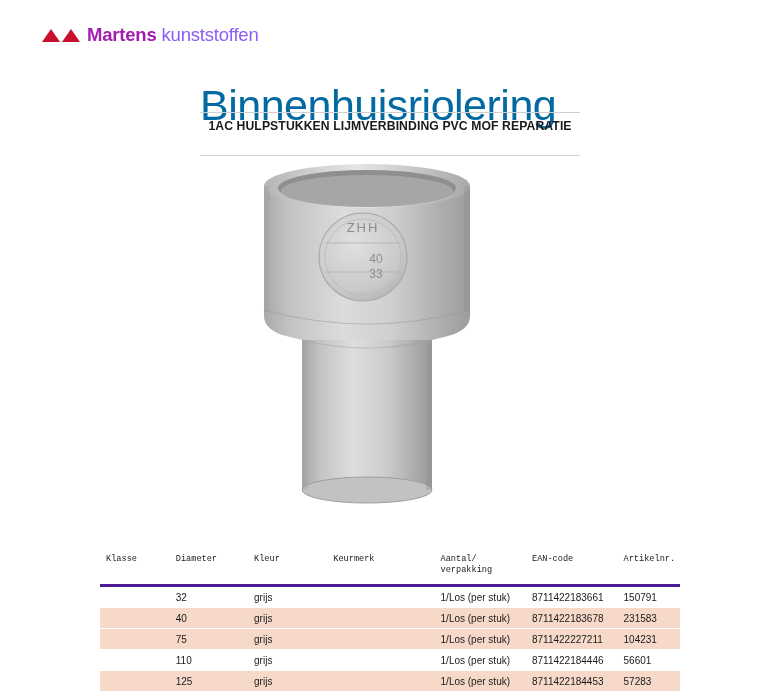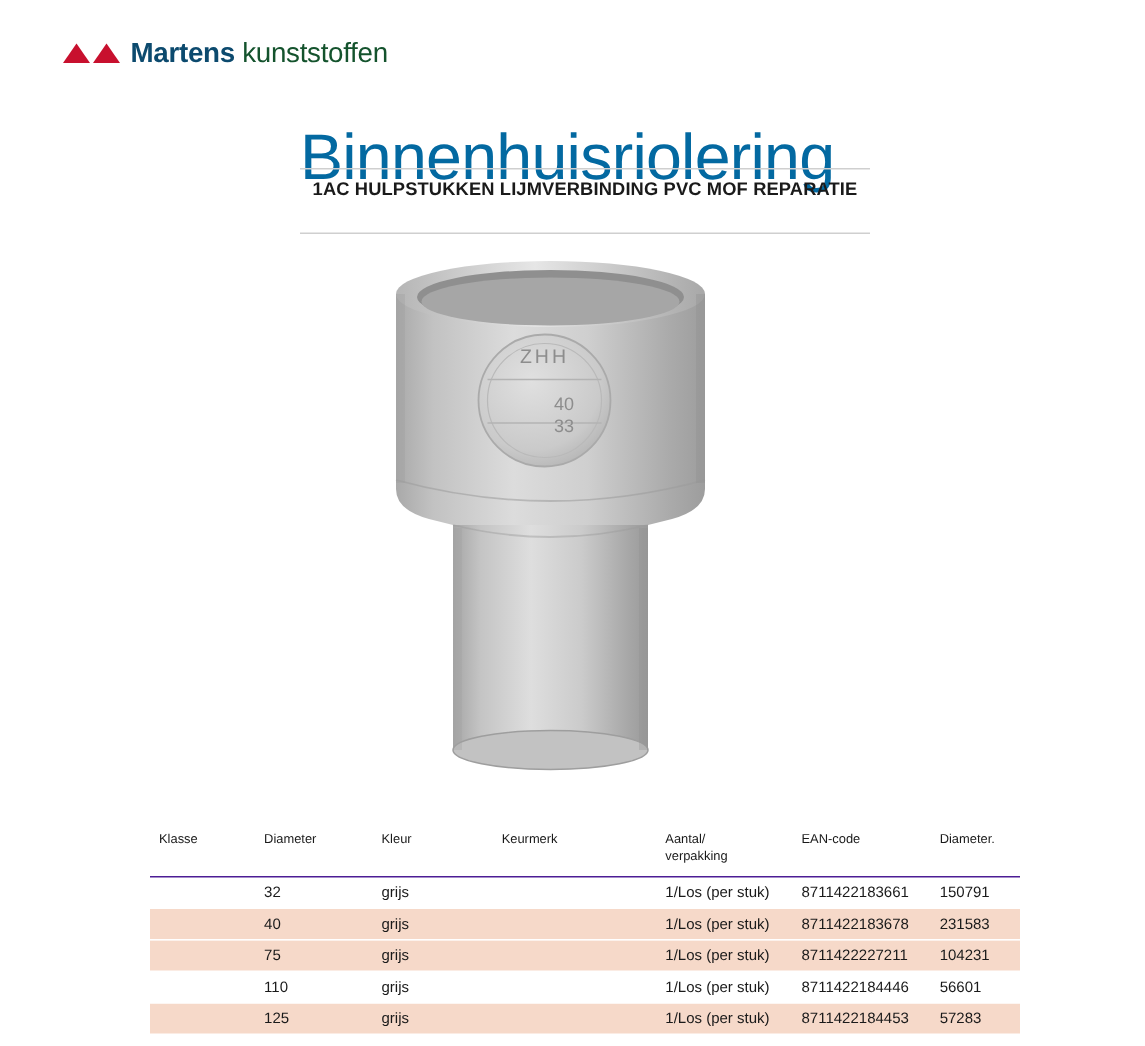--- a/index.html
+++ b/index.html
@@ -37,25 +37,25 @@
     border-right: 9px solid transparent;
     border-bottom: 13px solid #c8102e;
   }
   .logo-text {
     font-size: 18.5px;
     letter-spacing: -0.2px;
     white-space: nowrap;
   }
   .logo-text .bold {
     font-weight: bold;
-    color: #0c4a6e;
+    color: #a21caf;
   }
   .logo-text .light {
     font-weight: normal;
-    color: #14532d;
+    color: #8b5cf6;
   }
 
   
   .main-title {
     position: absolute;
     left: 200px;
     top: 52px;
     font-size: 43px;
     font-weight: normal;
     letter-spacing: -0.5px;
@@ -76,21 +76,21 @@
     font-weight: bold;
     letter-spacing: 0.1px;
     color: #1a1a1a;
     white-space: nowrap;
   }
 
   
   .product {
     position: absolute;
     left: 246px;
-    top: 170px;
+    top: 160px;
     width: 240px;
     height: 350px;
     text-align: right;
   }
 
   
   .table-wrap {
     position: absolute;
     left: 100px;
     top: 548px;
@@ -100,24 +100,25 @@
     border-collapse: collapse;
     width: 100%;
     font-size: 8.6px;
     color: #1a1a1a;
   }
   thead th {
     font-weight: normal;
     text-align: left;
     vertical-align: top;
     padding: 6px 3px 9px 6px;
-    border-bottom: 1px solid #4c1d95;
+    border-bottom: 3px solid #4c1d95;
     font-size: 8.6px;
     line-height: 1.25;
     white-space: pre-line;
+    font-family: Liberation Mono, monospace;
   }
   tbody td {
     padding: 3.5px 3px 3.5px 6px;
     border-bottom: 1px solid #ffffff;
     font-size: 10px;
     line-height: 1.3;
     margin-left: 16px;
   }
   tbody tr.alt td {
     background: #f6d9c9;
@@ -219,21 +220,21 @@
   <table>
     <thead>
       <tr>
         <th class="col-klasse">Klasse</th>
         <th class="col-diameter">Diameter</th>
         <th class="col-kleur">Kleur</th>
         <th class="col-keurmerk">Keurmerk</th>
         <th class="col-aantal">Aantal/
 verpakking</th>
         <th class="col-ean">EAN-code</th>
-        <th class="col-art art">Diameter.</th>
+        <th class="col-art art">Artikelnr.</th>
       </tr>
     </thead>
     <tbody>
       <tr>
         <td></td>
         <td>32</td>
         <td>grijs</td>
         <td></td>
         <td>1/Los (per stuk)</td>
         <td>8711422183661</td>

